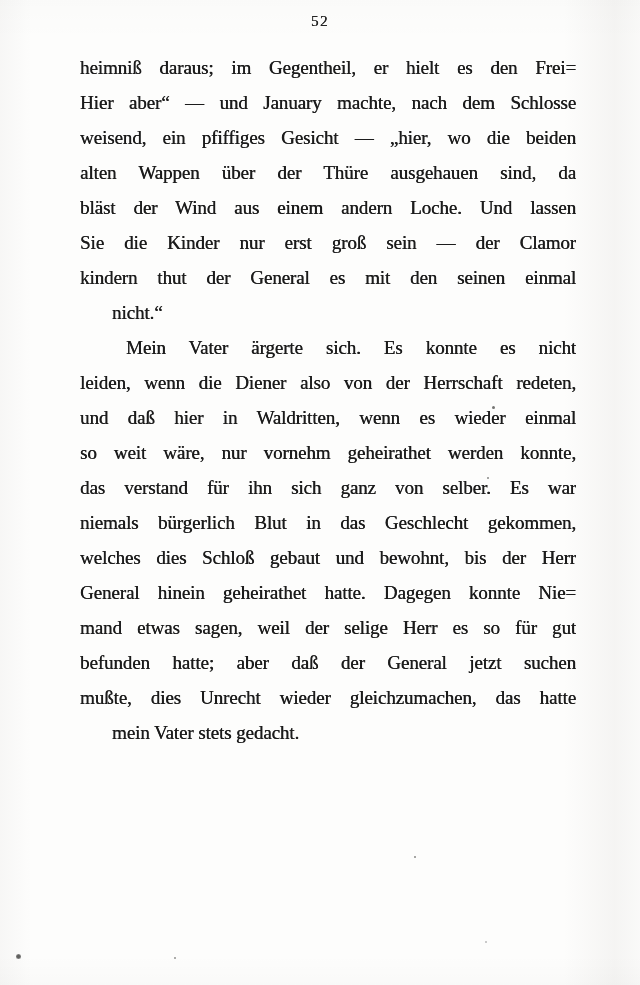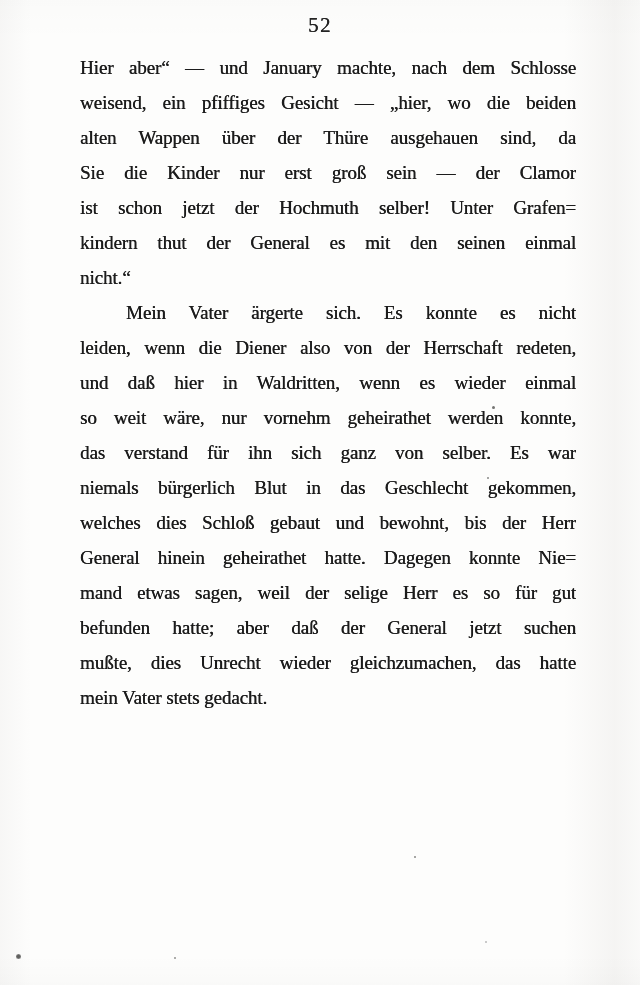--- a/index.html
+++ b/index.html
@@ -21,21 +21,21 @@
       linear-gradient(90deg, rgba(60,55,50,0.03) 0%, rgba(0,0,0,0) 5%, rgba(0,0,0,0) 88%, rgba(90,80,70,0.05) 96%, rgba(90,80,70,0.02) 100%),
       linear-gradient(180deg, rgba(0,0,0,0.012) 0%, rgba(0,0,0,0) 4%, rgba(0,0,0,0) 97%, rgba(0,0,0,0.015) 100%),
       #fdfdfc;
   }
   .page-number {
     position: absolute;
     top: 13px;
     left: 0;
     width: 640px;
     text-align: center;
-    font-size: 21px;
+    font-size: 15px;
     letter-spacing: 1.5px;
     color: #242424;
     text-shadow: 0.3px 0 0 currentColor;
   }
   .text-block {
     position: absolute;
     top: 50px;
     left: 80px;
     width: 496px;
     color: #1c1c1c;
@@ -50,20 +50,21 @@
     text-align: justify;
     text-justify: inter-word;
   }
   .line::after {
     content: "";
     display: inline-block;
     width: 100%;
   }
   .line.end {
     text-align: left;
+    margin-left: 32px;
   }
   .line.end::after {
     content: none;
   }
   .line.indent {
     padding-left: 46px;
   }
   .speck {
     position: absolute;
     border-radius: 50%;
@@ -77,25 +78,26 @@
   .speck.s6 { left: 485px; top: 941px; width: 2px; height: 2px; opacity: 0.35; }
 </style>
 </head>
 <body>
 
 <div class="page">
 
   <div class="page-number">52</div>
 
   <div class="text-block">
+    <div class="line">heimniß daraus; im Gegentheil, er hielt es den Frei=</div>
     <div class="line">Hier aber“ — und January machte, nach dem Schlosse</div>
     <div class="line">weisend, ein pfiffiges Gesicht — „hier, wo die beiden</div>
     <div class="line">alten Wappen über der Thüre ausgehauen sind, da</div>
+    <div class="line">bläst der Wind aus einem andern Loche. Und lassen</div>
     <div class="line">Sie die Kinder nur erst groß sein — der Clamor</div>
-    <div class="line">ist schon jetzt der Hochmuth selber! Unter Grafen=</div>
     <div class="line">kindern thut der General es mit den seinen einmal</div>
     <div class="line end">nicht.“</div>
     <div class="line indent">Mein Vater ärgerte sich. Es konnte es nicht</div>
     <div class="line">leiden, wenn die Diener also von der Herrschaft redeten,</div>
     <div class="line">und daß hier in Waldritten, wenn es wieder einmal</div>
     <div class="line">so weit wäre, nur vornehm geheirathet werden konnte,</div>
     <div class="line">das verstand für ihn sich ganz von selber. Es war</div>
     <div class="line">niemals bürgerlich Blut in das Geschlecht gekommen,</div>
     <div class="line">welches dies Schloß gebaut und bewohnt, bis der Herr</div>
     <div class="line">General hinein geheirathet hatte. Dagegen konnte Nie=</div>

